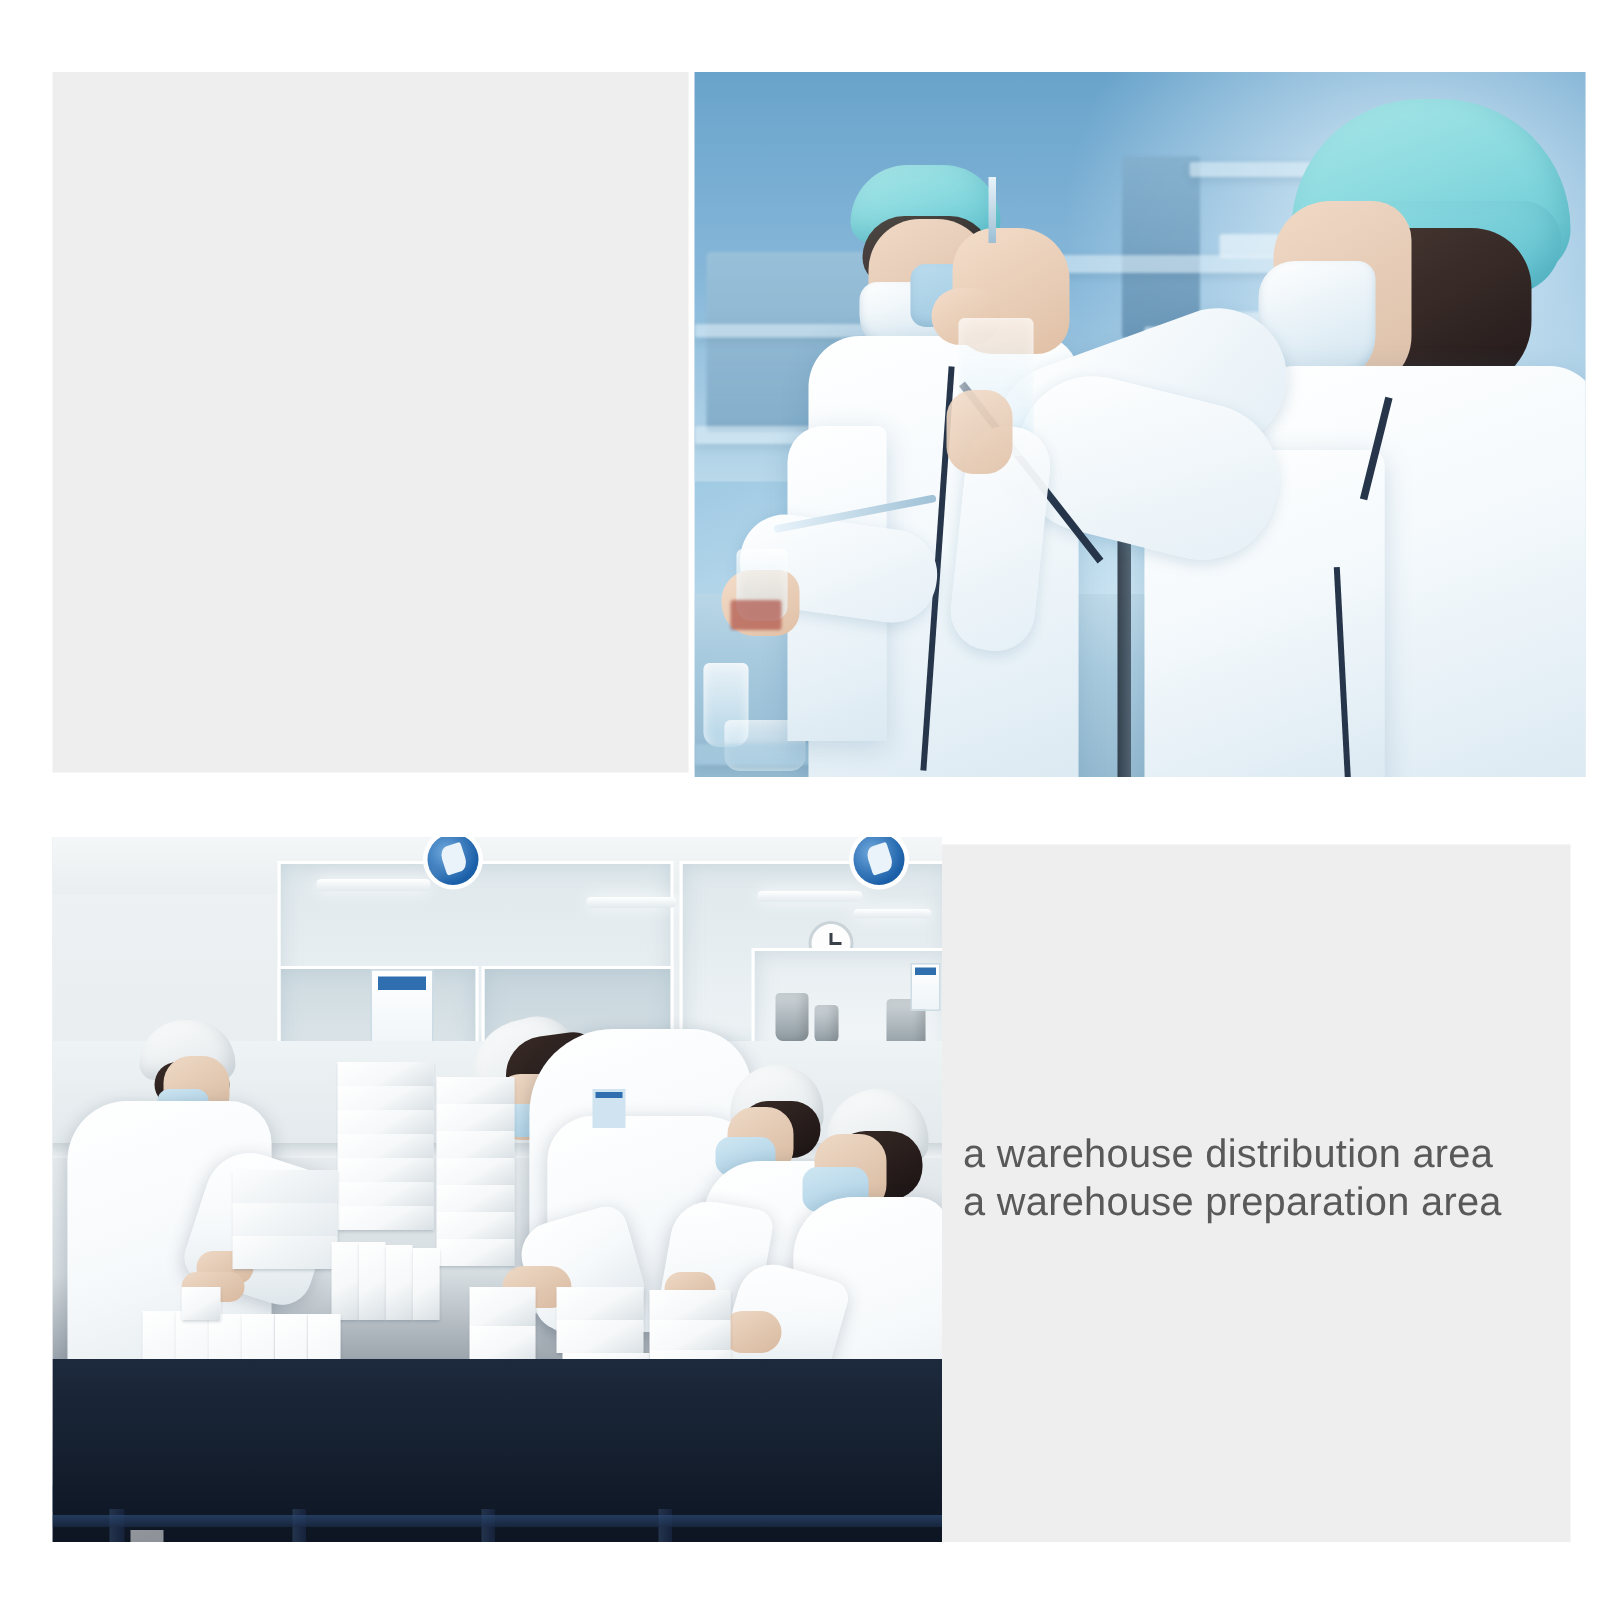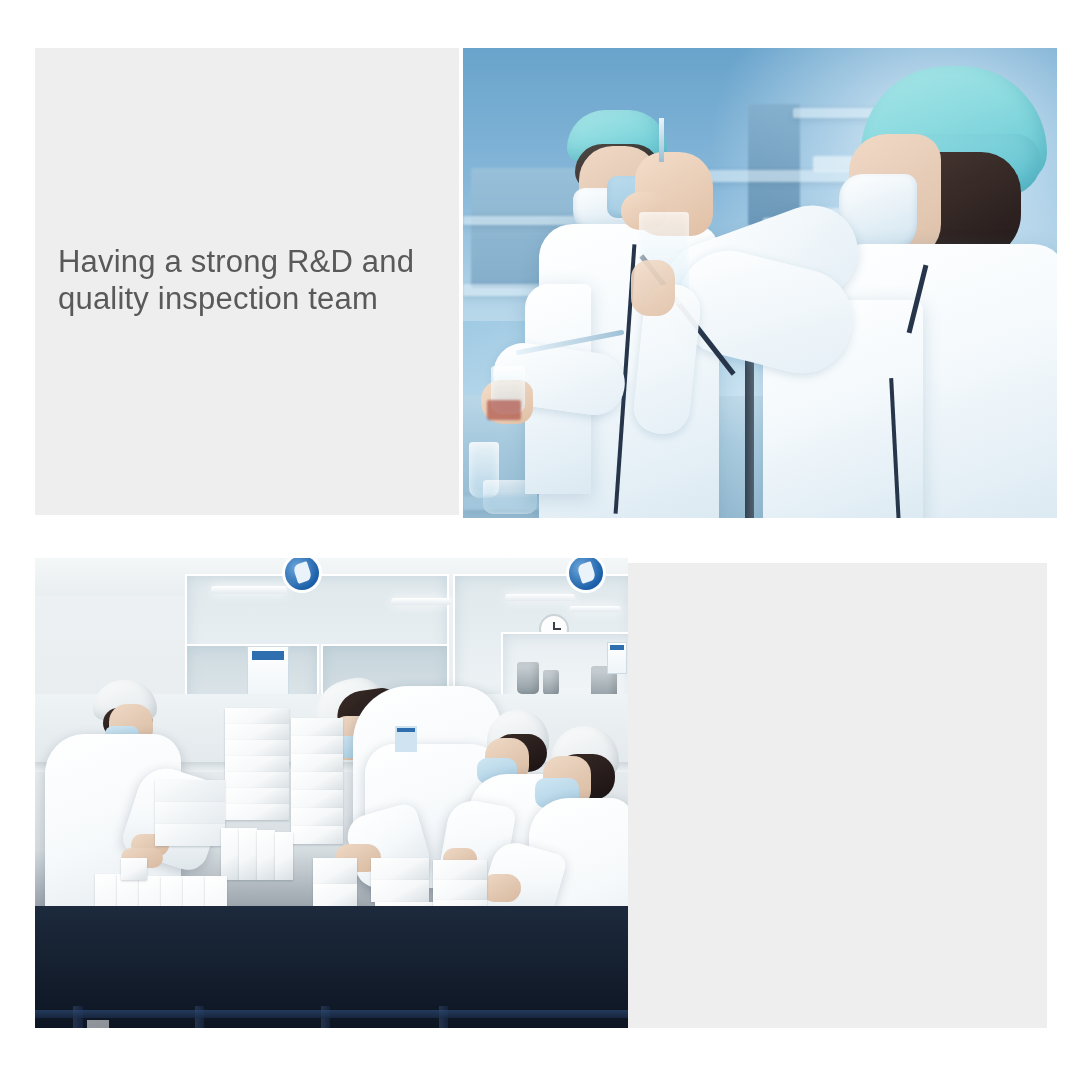--- a/index.html
+++ b/index.html
@@ -169,22 +169,20 @@
       <div class="hand" style="left:172px;top:104px;width:78px;height:84px;border-radius:28px 34px 22px 26px;"></div>
       <div class="hand" style="left:158px;top:144px;width:46px;height:38px;border-radius:20px;"></div>
       <div class="beaker" style="left:176px;top:164px;width:50px;height:92px;opacity:.85;"></div>
       <div class="pole" style="left:196px;top:70px;width:5px;height:44px;background:linear-gradient(180deg,#e9f4fa,#9cbfd4);"></div>
 
       <div class="arm" style="left:176px;top:236px;width:56px;height:150px;border-radius:26px;transform:rotate(6deg);opacity:.95;"></div>
       <div class="hand" style="left:168px;top:212px;width:44px;height:56px;border-radius:18px;opacity:.9;"></div>
     </div>
   </div>
 
-  <div class="caption" id="caption-top">Having a strong R&amp;D and
-quality inspection team</div>
 
   <div class="photo" id="photo-bottom">
     <div class="pack">
       <div class="pk-ceil"></div>
 
       <div class="pk-window" style="left:150px;top:16px;width:260px;height:120px;"></div>
       <div class="pk-window" style="left:418px;top:16px;width:178px;height:120px;"></div>
       <div class="pk-window" style="left:150px;top:86px;width:130px;height:96px;background:linear-gradient(180deg,#cfdbe1,#e4ebee);"></div>
       <div class="pk-window" style="left:286px;top:86px;width:124px;height:96px;background:linear-gradient(180deg,#c7d5dc,#dde6ea);"></div>
       <div class="pk-logo" style="left:250px;top:-2px;width:34px;height:34px;"></div>
@@ -302,14 +300,16 @@
       <div class="pk-leg" style="left:404px;top:448px;width:9px;height:76px;"></div>
 
       <div class="pk-shelf2" style="left:0px;top:452px;width:100%;height:8px;opacity:.7;"></div>
       <div class="box" style="left:52px;top:462px;width:22px;height:26px;opacity:.55;"></div>
 
     </div>
   </div>
 
   <div class="panel" id="panel-bottom"></div>
 
+  <div class="caption" id="caption-bottom">a warehouse distribution area
+a warehouse preparation area</div>
 
 </div>
 
 </body></html>

